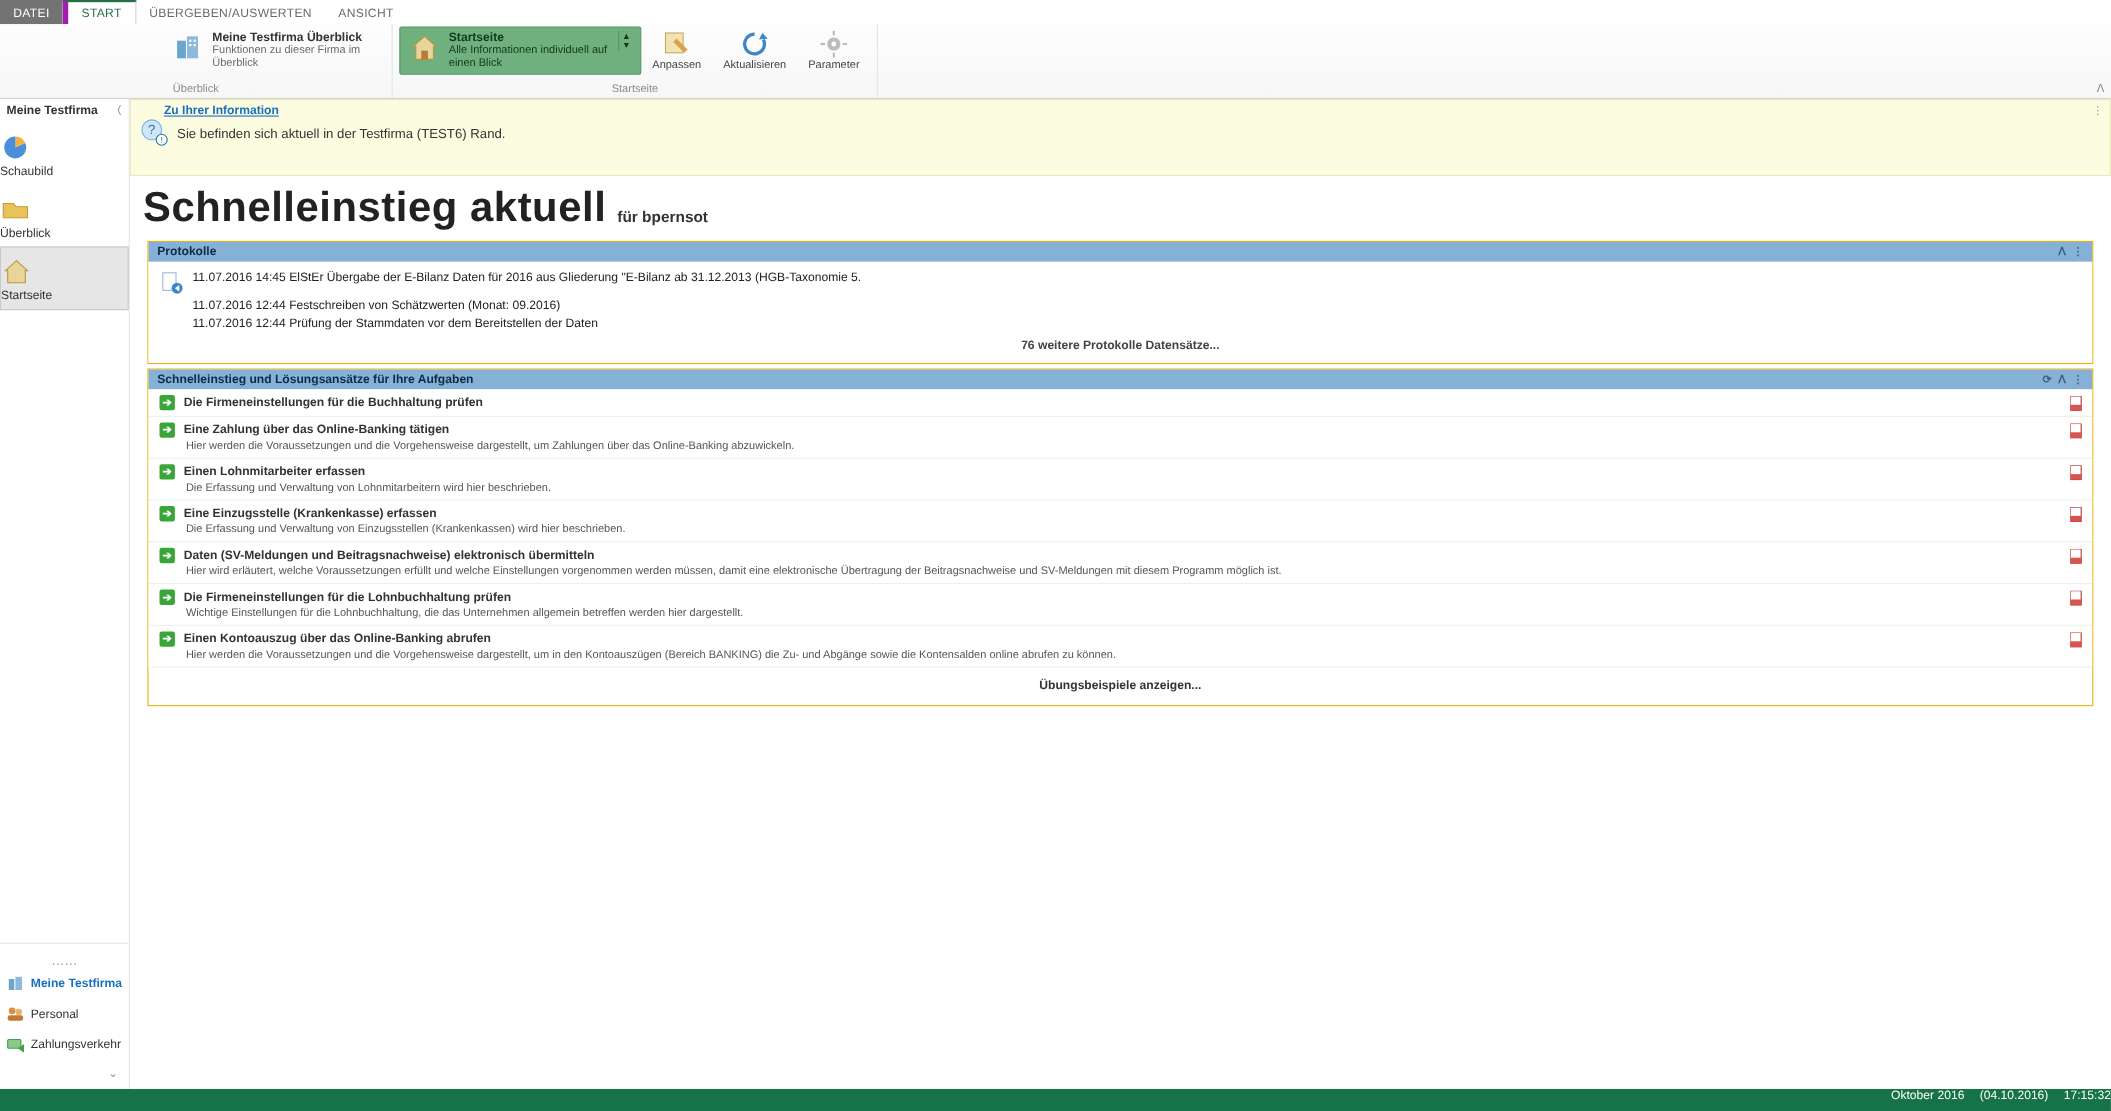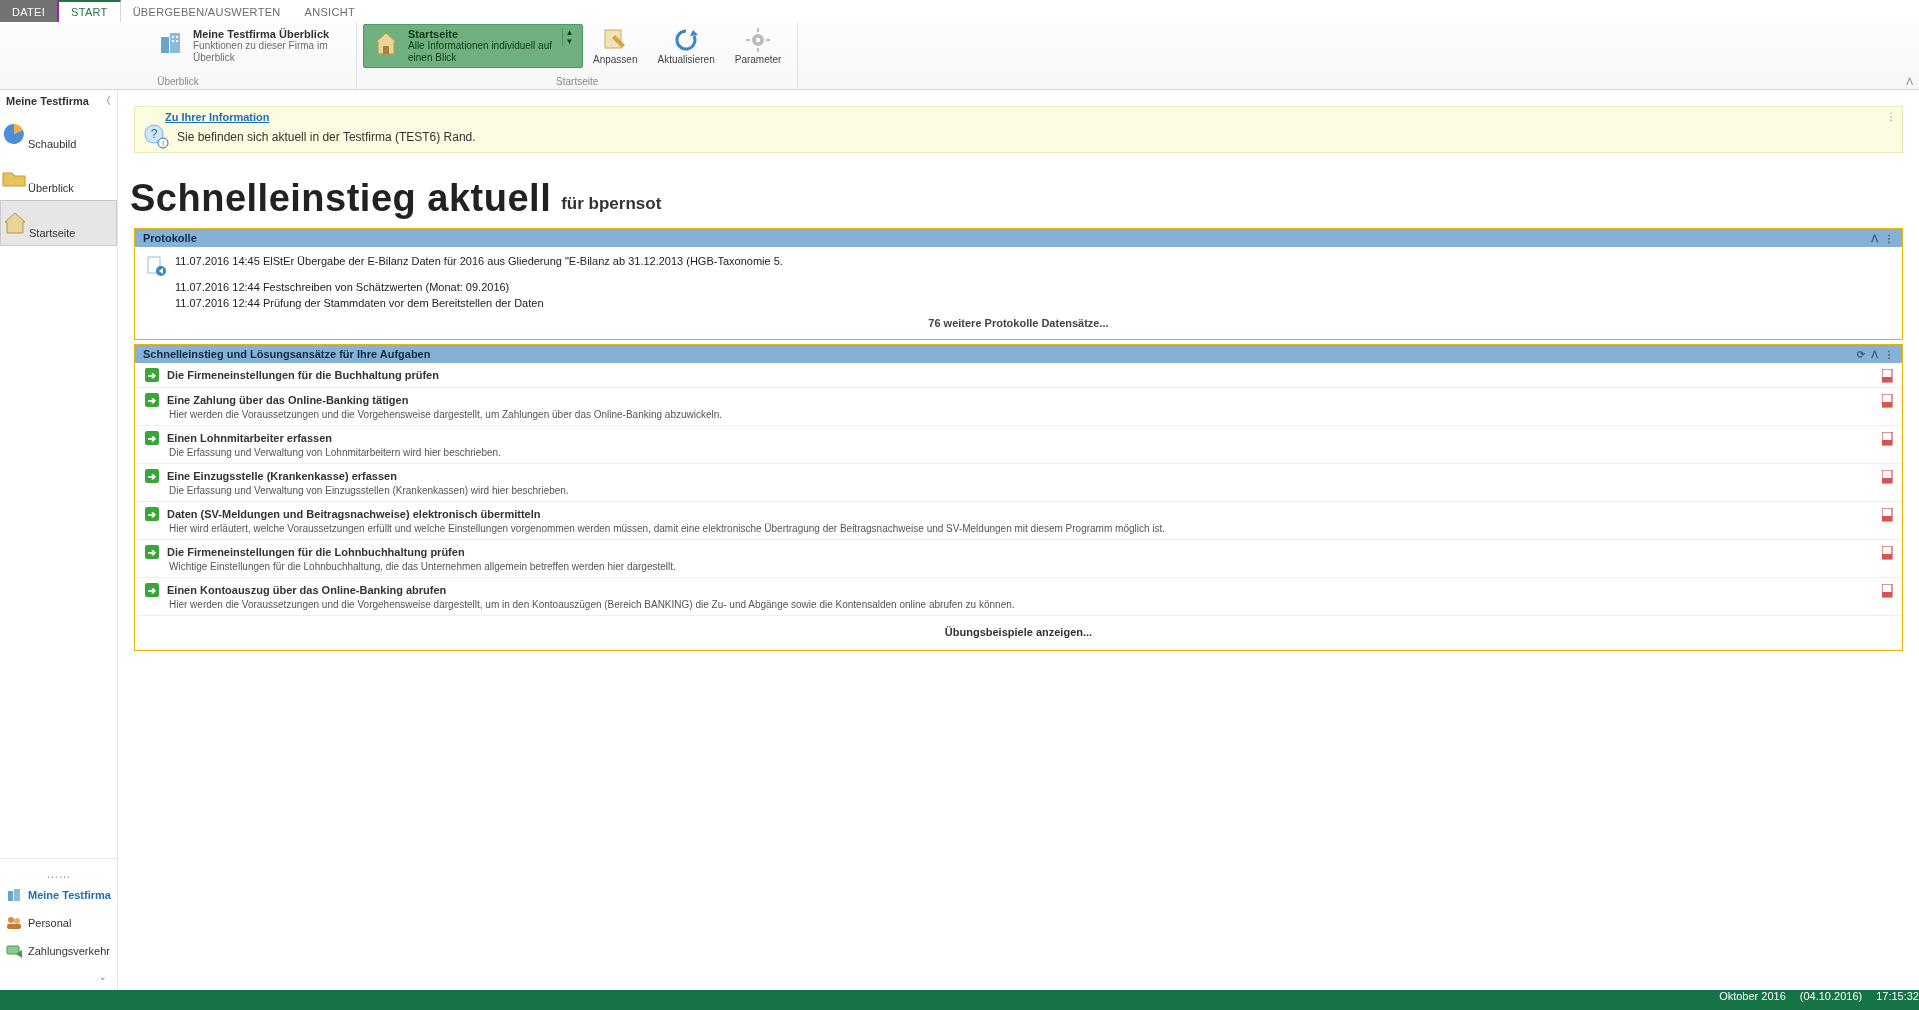--- a/index.html
+++ b/index.html
@@ -2,21 +2,21 @@
 <html><head>
 <meta charset="utf-8">
 <style>
   * { box-sizing: border-box; margin: 0; padding: 0; }
   html, body { width: 100%; height: 100%; font-family: "Segoe UI", Tahoma, sans-serif; font-size: 12px; background: #fff; color: #333; overflow: hidden; }
 
   
   .tab-row { height: 22px; display: flex; align-items: stretch; background: #fff; }
   .tab { padding: 0 12px; display: flex; align-items: center; font-size: 11px; letter-spacing: .3px; cursor: pointer; border-top: 2px solid transparent; }
   .tab.file { background: #737373; color: #fff; }
-  .tab.active { background: #fff; color: #217346; border-top: 2px solid #217346; border-left: 2px solid #a21caf; border-right: 1px solid #d4d4d4; }
+  .tab.active { background: #fff; color: #217346; border-top: 2px solid #217346; border-left: 5px solid #a21caf; border-right: 1px solid #d4d4d4; }
   .tab.dim { color: #6b6b6b; }
 
   
   .ribbon { height: 68px; display: flex; background: linear-gradient(#fdfdfd, #f7f7f7); border-bottom: 1px solid #d4d4d4; position: relative; }
   .ribbon-group { display: flex; flex-direction: column; justify-content: space-between; padding: 2px 6px 0 6px; border-right: 1px solid #e3e3e3; position: relative; }
   .ribbon-group-body { display: flex; align-items: flex-start; height: 50px; }
   .ribbon-group-label { font-size: 10px; color: #8a8a8a; text-align: center; padding-bottom: 2px; }
   .ribbon-big-btn { display: flex; align-items: flex-start; padding: 3px 6px; border: 1px solid transparent; border-radius: 2px; cursor: pointer; }
   .ribbon-big-btn .bicon { width: 32px; height: 32px; margin-right: 6px; display: flex; align-items: center; justify-content: center; }
   .ribbon-big-btn .texts { display: flex; flex-direction: column; }
@@ -31,42 +31,42 @@
   .ribbon-collapse { position: absolute; right: 6px; bottom: 2px; font-size: 10px; color: #8a8a8a; cursor: pointer; }
 
   
   .main { display: flex; height: calc(100% - 22px - 68px - 20px); }
 
   
   .leftnav { width: 118px; border-right: 1px solid #e5e5e5; display: flex; flex-direction: column; }
   .leftnav-header { display:flex; align-items:center; justify-content:space-between; font-weight:600; font-size:11px; padding:4px 6px; }
   .leftnav-header .chev { font-size:10px; color:#888; cursor:pointer; }
   .nav-items { flex: 0 0 auto; }
-  .nav-item { display:flex; flex-direction:row; align-items:flex-end; padding:8px 0 6px 0; cursor:pointer; font-size:11px; }
+  .nav-item { display:flex; flex-direction:column; align-items:flex-start; padding:8px 0 6px 0; cursor:pointer; font-size:11px; }
   .nav-item.active { background:#e6e6e6; border:1px solid #c9c9c9; }
   .nav-item .nicon { width:28px; height:28px; margin-bottom:2px; }
   .nav-dots { text-align:center; color:#999; padding-top:4px; }
   .nav-modules { margin-top:auto; padding: 4px 2px 8px 2px; border-top:1px solid #e5e5e5; }
   .nav-module { display:flex; align-items:center; padding:6px 4px; cursor:pointer; font-size:11px; }
   .nav-module.active { color:#1a6fbf; font-weight:600; }
   .nav-module .micon { width:16px; height:16px; margin-right:6px; }
   .nav-module-chev { text-align:right; padding:6px 8px 0 0; color:#888; font-size:10px; cursor:pointer; }
 
   
   .content { flex:1; display:flex; flex-direction:column; overflow:hidden; }
 
-  .infobar { background:#fcfce0; border:1px solid #e8e8b8; margin:16px; padding:4px 8px 1px 8px; position:relative; }
+  .infobar { background:#fcfce0; border:1px solid #e8e8b8; margin:0; padding:4px 8px 24px 8px; position:relative; }
   .infobar-title { font-weight:600; font-size:11px; color:#1a6fbf; text-decoration:underline; padding-left:22px; }
   .infobar-line { display:flex; align-items:center; }
   .infobar-line .iicon { width:28px; height:28px; margin-right:6px; }
   .infobar-close { position:absolute; right:6px; top:4px; font-size:10px; color:#888; cursor:pointer; }
 
   .page-title-row { display:flex; align-items:flex-end; padding:8px 12px 6px 12px; gap:10px; }
   .page-title { font-size:38px; font-weight:700; color:#222; letter-spacing:.5px; }
-  .page-title-for { font-size:17px; font-weight:600; color:#333; padding-bottom:6px; }
+  .page-title-for { font-size:14px; font-weight:600; color:#333; padding-bottom:6px; }
 
   .panel { margin:2px 16px; border:1px solid #eab308; }
   .panel-head { background:#86b1d6; color:#0d2b47; font-weight:700; font-size:11px; padding:3px 8px; display:flex; align-items:center; justify-content:space-between; }
   .panel-head .ctrls { display:flex; gap:6px; }
   .panel-head .ctrls span { font-size:10px; color:#3d5f7e; cursor:pointer; }
   .panel-body { background:#fff; }
   .panel-body .logrow { display:flex; align-items:flex-start; padding:4px 10px 0 10px; font-size:11px; color:#222; }
   .panel-body .logrow.first { padding-top:8px; }
   .panel-body .logrow .licon { width:22px; height:22px; margin-right:8px; flex:0 0 22px; }
   .panel-body .logrow .indent { width:30px; flex:0 0 30px; }

